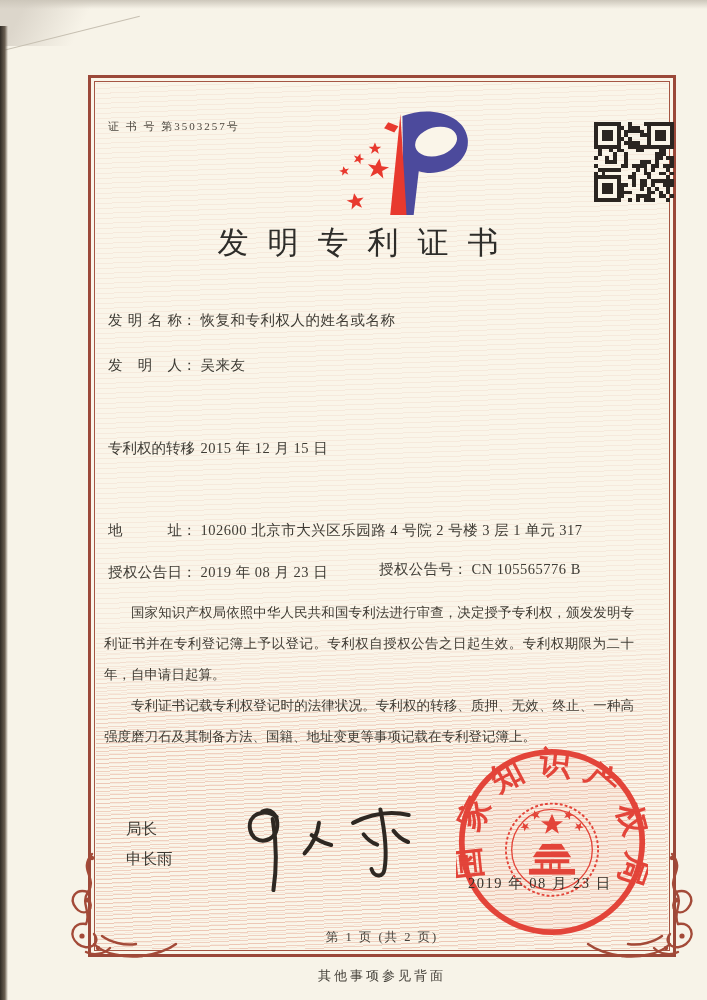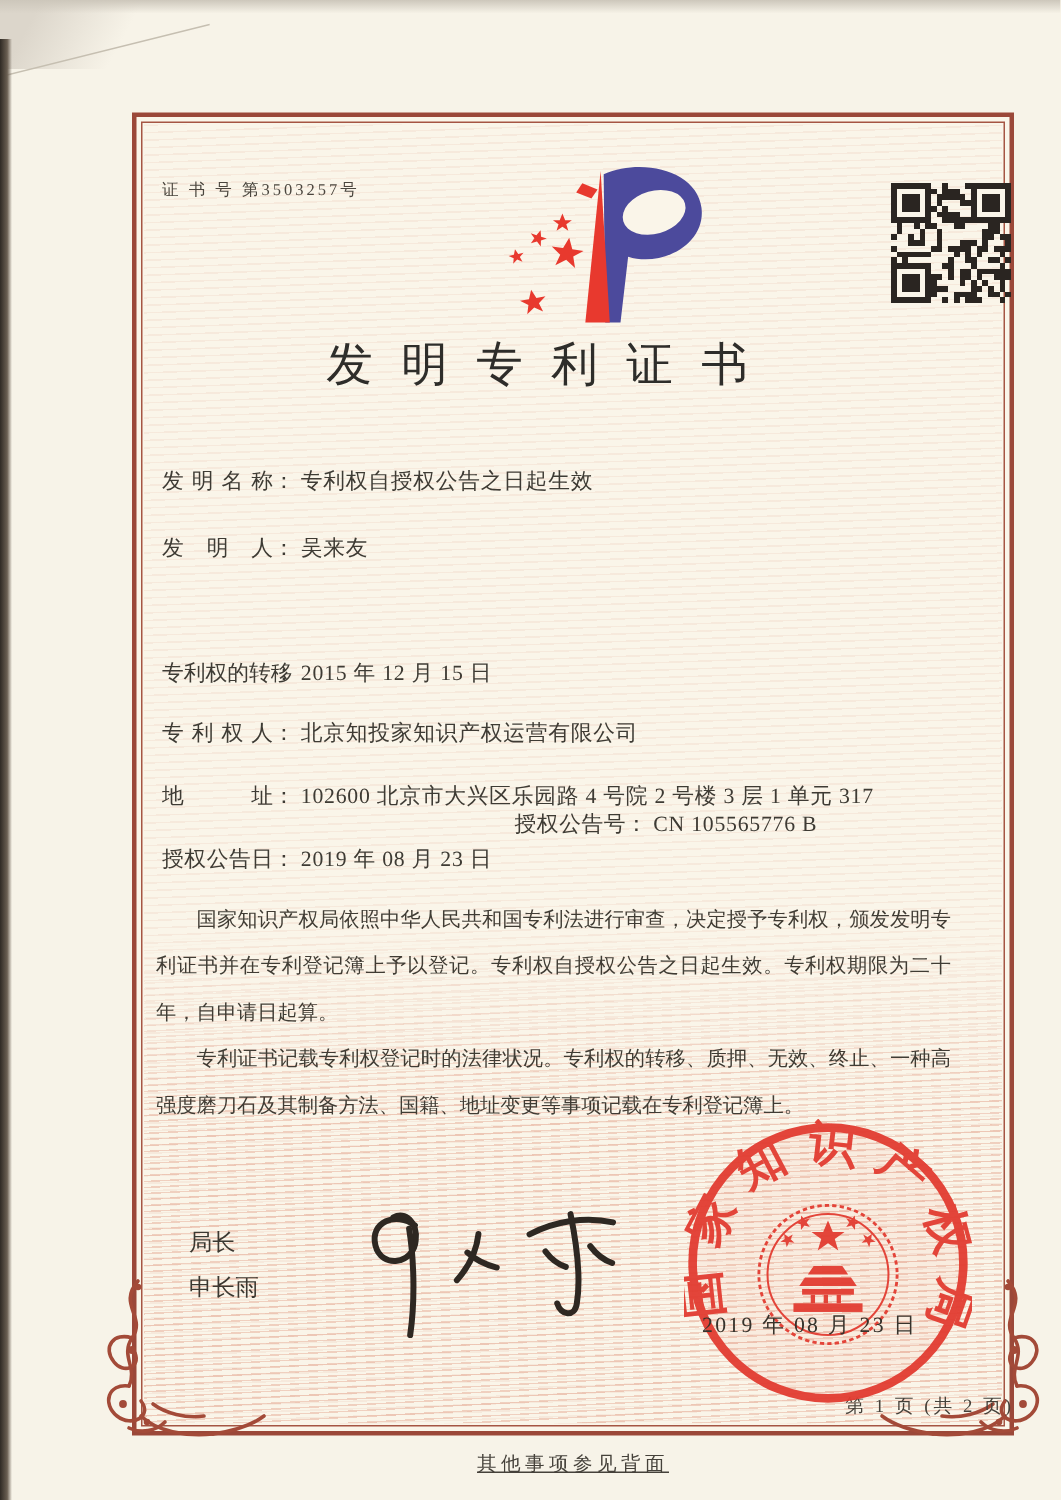--- a/index.html
+++ b/index.html
@@ -51,24 +51,24 @@
   .body-text p{margin:0;text-indent:2em;}
 
   .director{position:absolute;left:126px;top:814px;font-size:15.5px;line-height:30px;
     color:#3b3831;z-index:7;}
   .signature{position:absolute;left:232px;top:792px;width:200px;height:100px;z-index:8;}
 
   .seal{position:absolute;left:456px;top:746px;width:192px;height:192px;z-index:7;opacity:0.94;}
   .seal-date{position:absolute;left:468px;top:874px;font-size:14.5px;letter-spacing:1.5px;
     color:#37332c;z-index:9;}
 
-  .page-info{position:absolute;left:88px;width:588px;top:929px;text-align:right;
+  .page-info{position:absolute;left:88px;width:588px;top:929px;text-align:center;
     font-size:12.5px;letter-spacing:2px;color:#45413a;z-index:6;}
   .back-note{position:absolute;left:88px;width:588px;top:967px;text-align:center;
-    font-size:13px;letter-spacing:3px;color:#45413a;z-index:6;text-decoration:underline;}
+    font-size:13px;letter-spacing:3px;color:#45413a;z-index:6;}
 </style>
 </head>
 <body>
 
 <div class="scan">
 
   <div class="top-shade"></div>
   <div class="paper-corner-line"></div>
   <div class="edge-top"></div>
   <div class="edge-left"></div>
@@ -280,38 +280,35 @@
         <rect x="13" y="20" width="1" height="1" fill="#2a2521"></rect>
         <rect x="14" y="20" width="1" height="1" fill="#2a2521"></rect>
         <rect x="15" y="20" width="1" height="1" fill="#2a2521"></rect>
         <rect x="19" y="20" width="1" height="1" fill="#2a2521"></rect>
       </svg>
   </div>
 
   <div class="title">发明专利证书</div>
 
   <div class="field" style="top:311px;">
-    <span class="f-label">发明名称</span><span class="f-colon">：</span><span class="f-value">专利权自授权公告之日起生效</span>
+    <span class="f-label">发明名称</span><span class="f-colon">：</span><span class="f-value">恢复和专利权人的姓名或名称</span>
   </div>
   <div class="field" style="top:356px;">
     <span class="f-label">发明人</span><span class="f-colon">：</span><span class="f-value">吴来友</span>
   </div>
   <div class="field" style="top:439px;">
     <span class="f-label">专利权的转移</span><span class="f-colon">：</span><span class="f-value">2015 年 12 月 15 日</span>
   </div>
-  <div class="field" style="top:479px;">
-    <span class="f-label">专利权人</span><span class="f-colon">：</span><span class="f-value">北京知投家知识产权运营有限公司</span>
-  </div>
   <div class="field" style="top:521px;">
     <span class="f-label">地址</span><span class="f-colon">：</span><span class="f-value">102600 北京市大兴区乐园路 4 号院 2 号楼 3 层 1 单元 317</span>
   </div>
   <div class="field" style="top:563px;">
     <span class="f-label">授权公告日</span><span class="f-colon">：</span><span class="f-value">2019 年 08 月 23 日</span>
   </div>
-  <div class="field field-2col" style="top:540px;">
+  <div class="field field-2col" style="top:560px;margin-left:36px;">
     <span class="f-label">授权公告号</span><span class="f-colon">：</span><span class="f-value">CN 105565776 B</span>
   </div>
 
   <div class="body-text">
     <p>国家知识产权局依照中华人民共和国专利法进行审查，决定授予专利权，颁发发明专利证书并在专利登记簿上予以登记。专利权自授权公告之日起生效。专利权期限为二十年，自申请日起算。</p>
     <p>专利证书记载专利权登记时的法律状况。专利权的转移、质押、无效、终止、一种高强度磨刀石及其制备方法、国籍、地址变更等事项记载在专利登记簿上。</p>
   </div>
 
   <div class="director">
     <div>局长</div>

